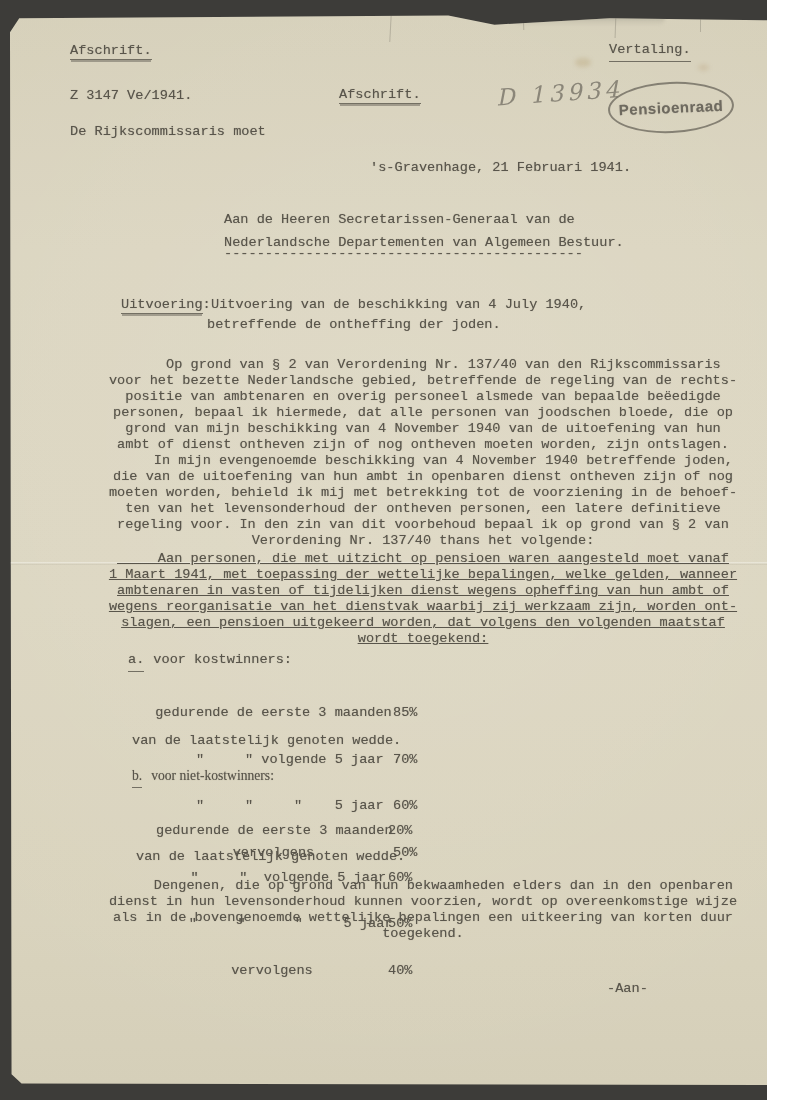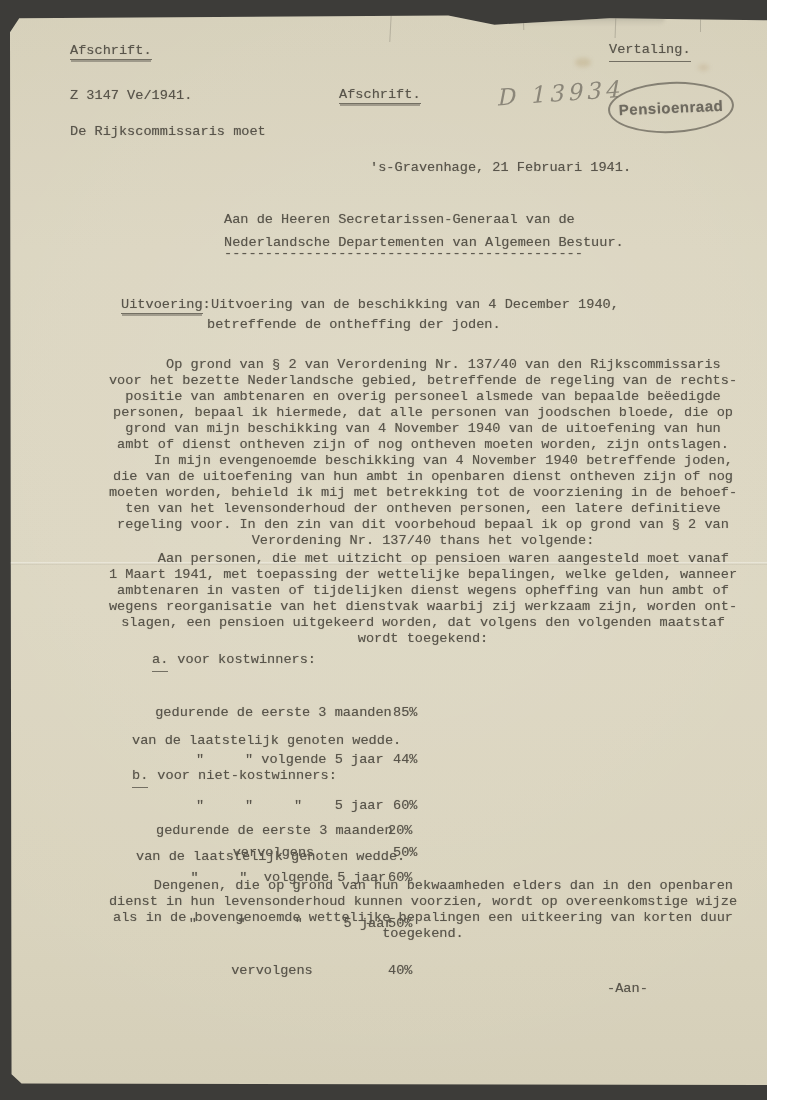--- a/index.html
+++ b/index.html
@@ -108,52 +108,52 @@
 
     <div class="t" style="left:60px;top:110px;">De Rijkscommissaris moet</div>
 
     <div class="t" style="left:360px;top:146px;">'s-Gravenhage, 21 Februari 1941.</div>
 
     <div class="t" style="left:214px;top:221px;">Nederlandsche Departementen van Algemeen Bestuur.</div>
     <div class="t" style="left:214px;top:198px;">Aan de Heeren Secretarissen-Generaal van de</div>
     <div class="t" style="left:214px;top:232px;">--------------------------------------------</div>
 
     <div class="t" style="left:111px;top:283px;"><span class="ul2">Uitvoering</span><span>:</span></div>
-    <div class="t" style="left:201px;top:283px;">Uitvoering van de beschikking van 4 December 1940,</div>
+    <div class="t" style="left:201px;top:283px;">Uitvoering van de beschikking van 4 July 1940,</div>
     <div class="t" style="left:181px;top:303px;margin-left:16px;">betreffende de ontheffing der joden.</div>
 
     <div class="t para" style="left:85px;top:343px;">     Op grond van § 2 van Verordening Nr. 137/40 van den Rijkscommissaris
 voor het bezette Nederlandsche gebied, betreffende de regeling van de rechts-
 positie van ambtenaren en overig personeel alsmede van bepaalde beëedigde
 personen, bepaal ik hiermede, dat alle personen van joodschen bloede, die op
 grond van mijn beschikking van 4 November 1940 van de uitoefening van hun
 ambt of dienst ontheven zijn of nog ontheven moeten worden, zijn ontslagen.</div>
     <div class="t para" style="left:85px;top:439px;">     In mijn evengenoemde beschikking van 4 November 1940 betreffende joden,
 die van de uitoefening van hun ambt in openbaren dienst ontheven zijn of nog
 moeten worden, behield ik mij met betrekking tot de voorziening in de behoef-
 ten van het levensonderhoud der ontheven personen, een latere definitieve
 regeling voor. In den zin van dit voorbehoud bepaal ik op grond van § 2 van
 Verordening Nr. 137/40 thans het volgende:</div>
-    <div class="t para" style="left:85px;top:537px;">     Aan personen, die met uitzicht op pensioen waren aangesteld moet vanaf
+    <div class="t para" style="left:85px;top:537px;text-decoration:underline;">     Aan personen, die met uitzicht op pensioen waren aangesteld moet vanaf
 1 Maart 1941, met toepassing der wettelijke bepalingen, welke gelden, wanneer
 ambtenaren in vasten of tijdelijken dienst wegens opheffing van hun ambt of
 wegens reorganisatie van het dienstvak waarbij zij werkzaam zijn, worden ont-
 slagen, een pensioen uitgekeerd worden, dat volgens den volgenden maatstaf
 wordt toegekend:</div>
 
-    <div class="t" style="left:118px;top:638px;margin-left:24px;"><span class="ul">a.</span><span style="margin-left:9px;">voor kostwinners:</span></div>
+    <div class="t" style="left:118px;top:638px;"><span class="ul">a.</span><span style="margin-left:9px;">voor kostwinners:</span></div>
     <div class="t" style="left:144px;top:659px;">
       <div class="srow srow-a"><span class="slabel">gedurende de eerste 3 maanden</span><span>85%</span></div>
-      <div class="srow srow-a"><span class="slabel">    "     " volgende 5 jaar</span><span>44%</span></div>
+      <div class="srow srow-a"><span class="slabel">    "     " volgende 5 jaar</span><span>70%</span></div>
       <div class="srow srow-a"><span class="slabel">    "     "     "    5 jaar</span><span>60%</span></div>
       <div class="srow srow-a"><span class="slabel">vervolgens</span><span>50%</span></div>
     </div>
     <div class="t" style="left:122px;top:719px;">van de laatstelijk genoten wedde.</div>
 
-    <div class="t" style="left:122px;top:754px;"><span class="ul">b.</span><span style="margin-left:9px;">voor niet-kostwinners:</span></div>
+    <div class="t" style="left:122px;top:754px;font-family:Liberation Serif, serif;"><span class="ul">b.</span><span style="margin-left:9px;">voor niet-kostwinners:</span></div>
     <div class="t" style="left:146px;top:777px;">
       <div class="srow srow-b"><span class="slabel">gedurende de eerste 3 maanden</span><span>20%</span></div>
       <div class="srow srow-b"><span class="slabel">    "     "  volgende 5 jaar</span><span>60%</span></div>
       <div class="srow srow-b"><span class="slabel">    "     "      "     5 jaar</span><span>50%</span></div>
       <div class="srow srow-b"><span class="slabel">vervolgens</span><span>40%</span></div>
     </div>
     <div class="t" style="left:126px;top:835px;">van de laatstelijk genoten wedde.</div>
 
     <div class="t para" style="left:85px;top:864px;">     Dengenen, die op grond van hun bekwaamheden elders dan in den openbaren
 dienst in hun levensonderhoud kunnen voorzien, wordt op overeenkomstige wijze

